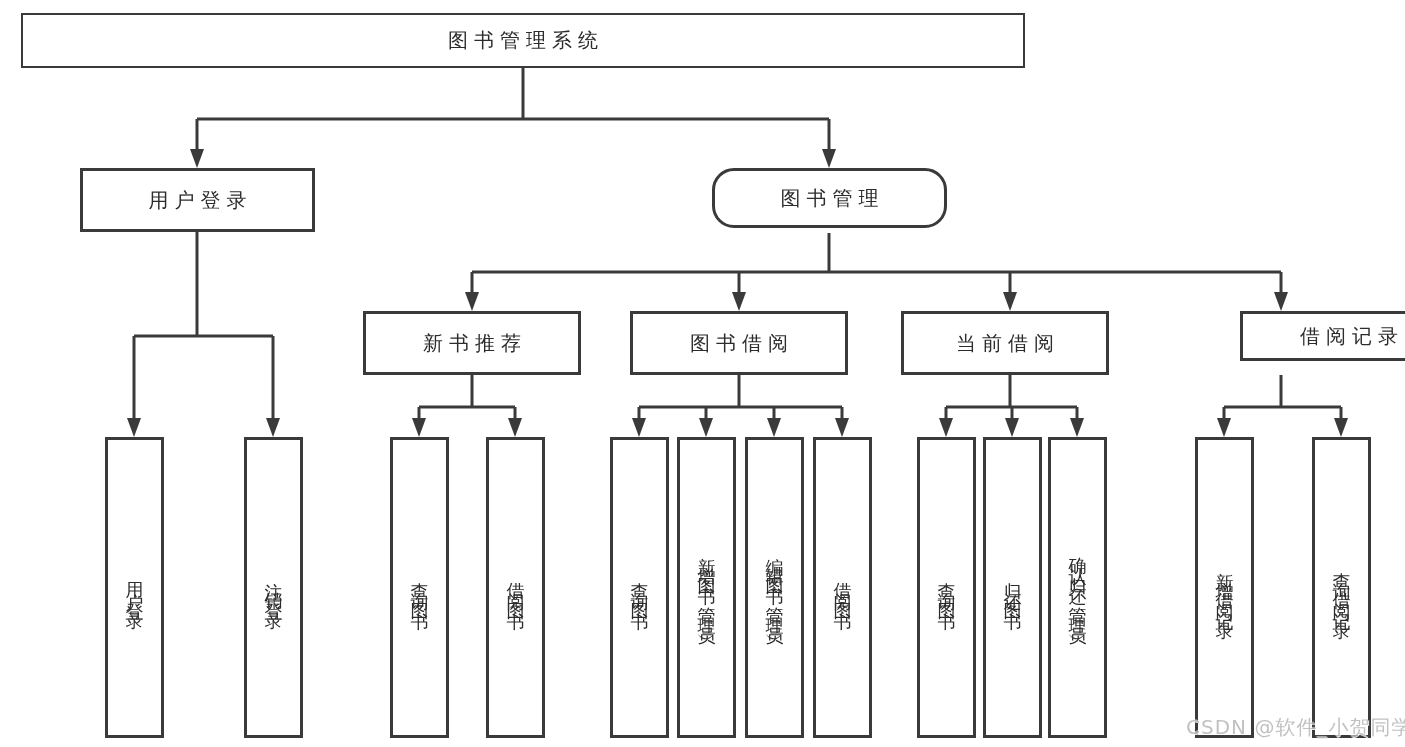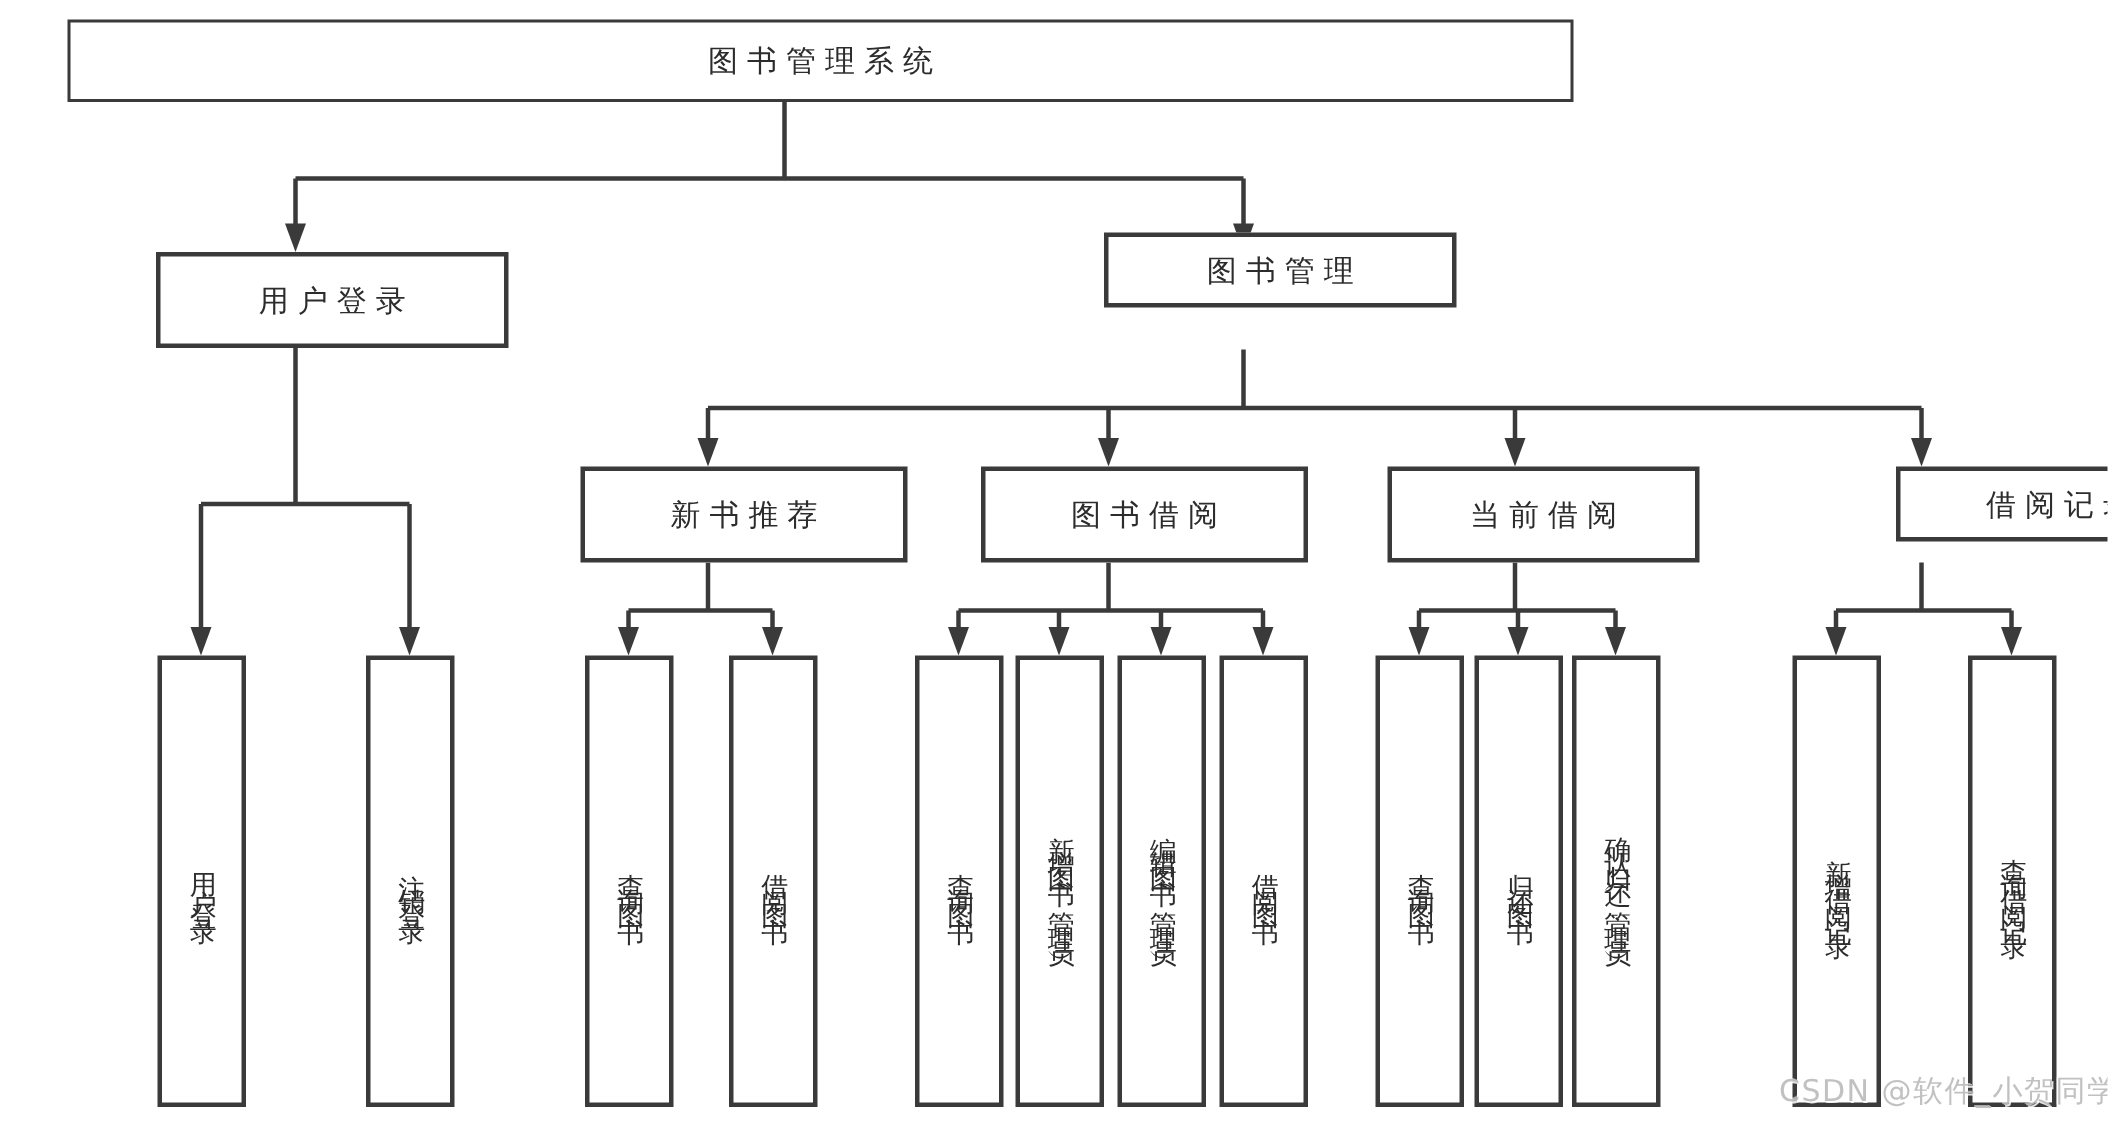--- a/index.html
+++ b/index.html
@@ -33,21 +33,20 @@
     color: #2c2c2c;
     display: flex;
     align-items: center;
     justify-content: center;
   }
   .node.h {
     font-size: 20px;
     letter-spacing: 6px;
     padding-left: 6px; 
     white-space: nowrap;
-    margin-left: 24px;
   }
   .node.root {
     border-width: 2px;
   }
   .node.v {
     writing-mode: vertical-rl;
     text-orientation: mixed;
     font-size: 18px;
     letter-spacing: 10px;
     line-height: 1;
@@ -142,21 +141,21 @@
       <polygon points="1070,418 1084,418 1077,437"></polygon>
 
       <polygon points="1217,418 1231,418 1224,437"></polygon>
       <polygon points="1334,418 1348,418 1341,437"></polygon>
     </g>
   </svg>
 
   <div class="node h root" style="left:21px; top:13px; width:1004px; height:55px;">图书管理系统</div>
 
   <div class="node h" style="left:80px; top:168px; width:235px; height:64px;">用户登录</div>
-  <div class="node h" style="left:712px; top:155px; width:235px; height:50px;">图书管理</div>
+  <div class="node h" style="left:712px; top:168px; width:235px; height:60px;border-radius:22px;">图书管理</div>
 
   <div class="node h" style="left:630px; top:311px; width:218px; height:64px;">图书借阅</div>
   <div class="node h" style="left:363px; top:311px; width:218px; height:64px;">新书推荐</div>
   <div class="node h" style="left:901px; top:311px; width:208px; height:64px;">当前借阅</div>
   <div class="node h" style="left:1240px; top:311px; width:218px; height:50px;">借阅记录</div>
 
   <div class="node v" style="left:105px;">用户登录</div>
   <div class="node v" style="left:244px;">注销登录</div>
 
   <div class="node v" style="left:390px;">查询图书</div>

